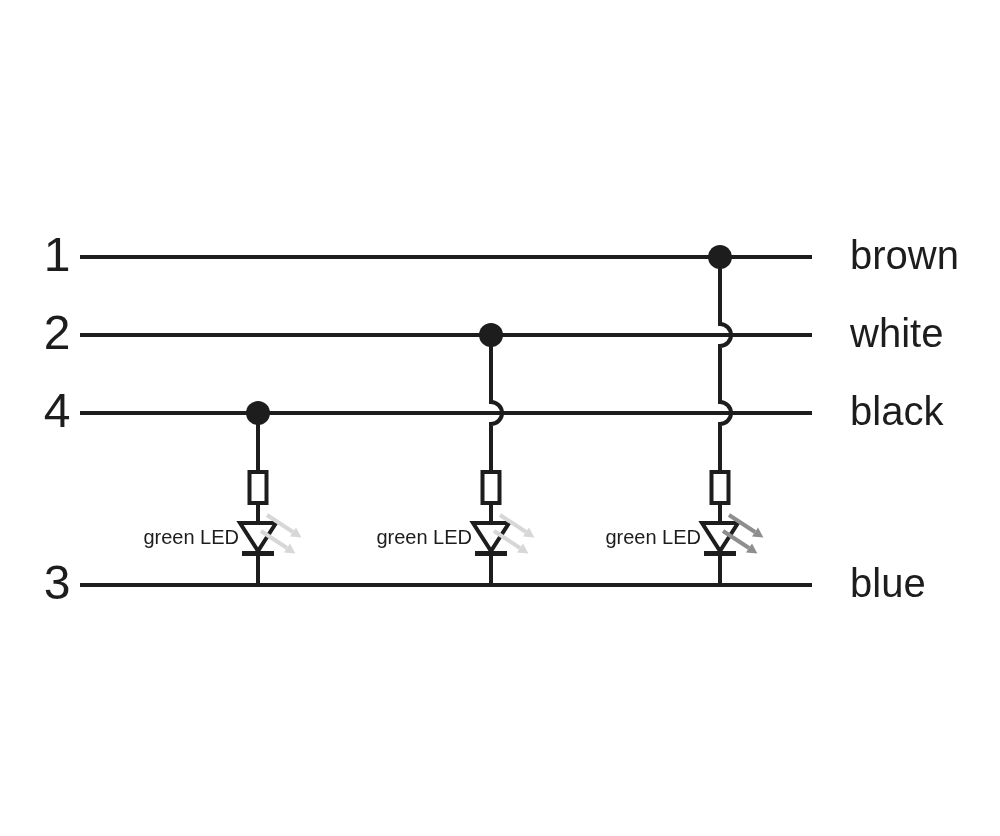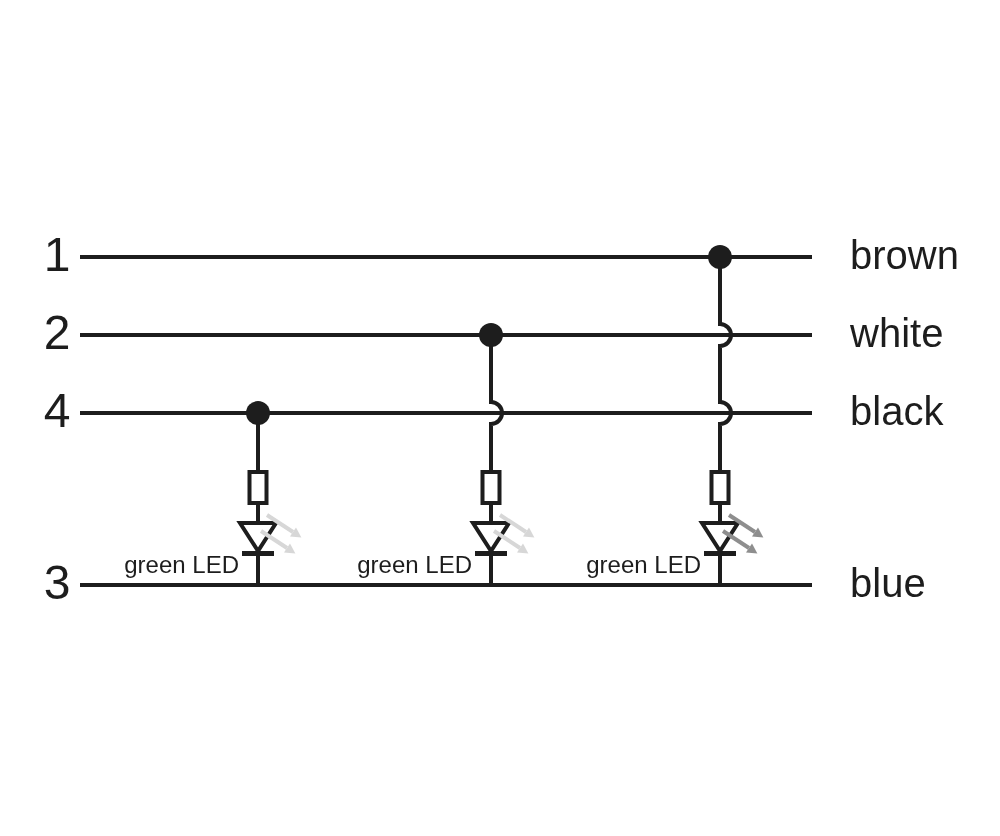--- a/index.html
+++ b/index.html
@@ -3,21 +3,21 @@
 <meta charset="utf-8">
 <style>
   html,body{margin:0;padding:0;background:#fff;}
   .stage{
     position:relative;width:1000px;height:836px;background:#ffffff;
     font-family:"Liberation Sans", sans-serif;color:#1d1d1d;overflow:hidden;
   }
   .stage svg{position:absolute;left:0;top:0;}
   .pin-label{position:absolute;font-size:48px;transform:translate(-50%,-54%);white-space:nowrap;}
   .color-label{position:absolute;font-size:40px;transform:translateY(-54%);white-space:nowrap;}
-  .led-label{position:absolute;font-size:24px;transform:translateY(-50%);white-space:nowrap;margin-top:28px;}
+  .led-label{position:absolute;font-size:20px;transform:translateY(-50%);white-space:nowrap;}
 </style>
 </head>
 <body>
 
 <div class="stage">
   <svg width="1000" height="836" viewBox="0 0 1000 836">
       <line x1="80" y1="257" x2="812" y2="257" stroke="#1d1d1d" stroke-width="4"></line>
       <line x1="80" y1="335" x2="812" y2="335" stroke="#1d1d1d" stroke-width="4"></line>
       <line x1="80" y1="413" x2="812" y2="413" stroke="#1d1d1d" stroke-width="4"></line>
       <line x1="80" y1="585" x2="812" y2="585" stroke="#1d1d1d" stroke-width="4"></line>

